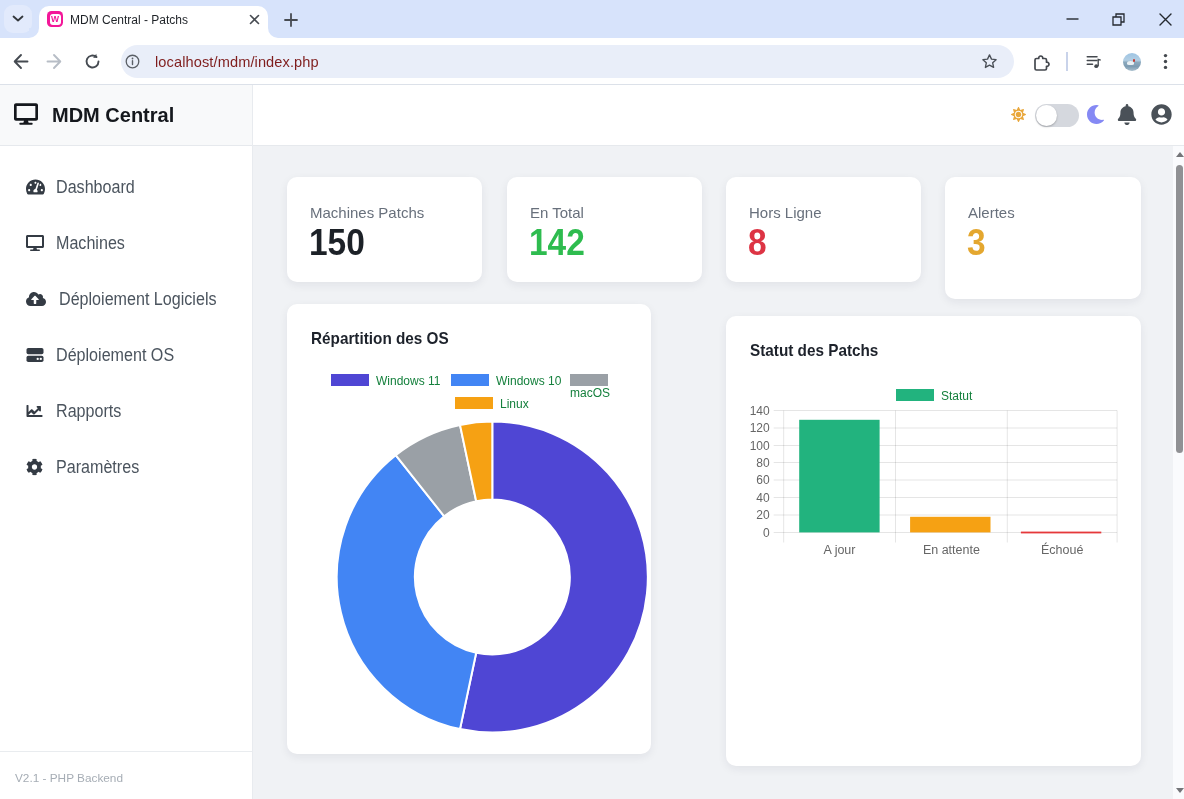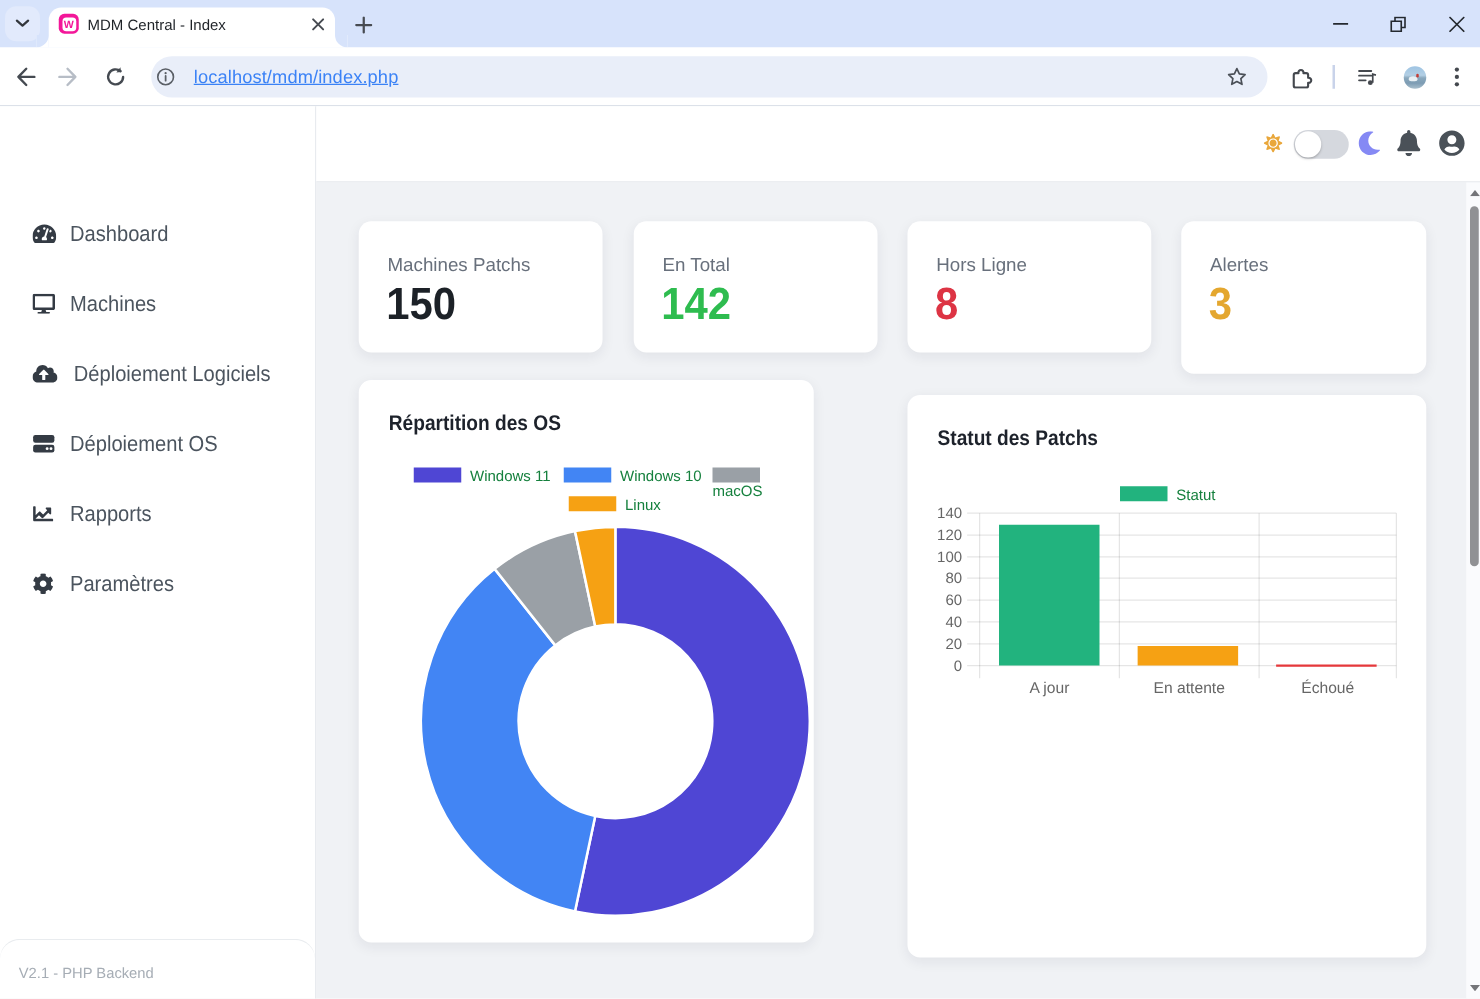--- a/index.html
+++ b/index.html
@@ -5,30 +5,30 @@
 * { margin:0; padding:0; box-sizing:border-box; }
 html,body { width:1184px; height:799px; overflow:hidden; font-family:"Liberation Sans", sans-serif; }
 .abs { position:absolute; }
 body { position:relative; background:#fff; }
 
 #tabstrip { position:absolute; left:0; top:0; width:1184px; height:38px; background:#d7e3fb; }
 #tab { position:absolute; left:39px; top:6px; width:229px; height:32px; background:#fff; border-radius:10px 10px 0 0; }
 #tabtitle { position:absolute; left:70px; top:13px; width:170px; font-size:12px; color:#1f2328; }
 #toolbar { position:absolute; left:0; top:38px; width:1184px; height:47px; background:#fff; border-bottom:1px solid #dce1e9; }
 #pill { position:absolute; left:121px; top:45px; width:893px; height:33px; border-radius:17px; background:#e9eef9; }
-#urltext { position:absolute; left:155px; top:54px; font-size:14.6px; color:#3b82f6; letter-spacing:0.1px;text-decoration:underline; }
+#urltext { position:absolute; left:155px; top:54px; font-size:14.6px; color:#7f1d1d; letter-spacing:0.1px; }
 
 #page { position:absolute; left:0; top:85px; width:1184px; height:714px; background:#f0f2f5; }
 #sidebar { position:absolute; left:0; top:85px; width:253px; height:714px; background:#fff; border-right:1px solid #e8ebef; }
 #brand { position:absolute; left:0; top:0; width:252px; height:61px; background:#f8f9fa; border-bottom:1px solid #e6e9ed; }
 #brandtext { position:absolute; left:52px; top:6px; font-size:20px; font-weight:800; color:#15181d; line-height:49px; }
 .nav-item { position:absolute; left:0; width:252px; height:32px; }
 .nav-item .txt { position:absolute; left:56px; top:50%; transform:translateY(-50%) scaleX(0.92); transform-origin:left center; font-size:17.5px; color:#4b545e; white-space:nowrap; }
 .nav-item svg { position:absolute; top:50%; transform:translateY(-50%); }
-#sidefoot { position:absolute; left:0; top:666px; width:252px; height:48px; border-top:1px solid #e9ecef;border-radius:16px; }
+#sidefoot { position:absolute; left:0; top:666px; width:252px; height:48px; border-top:1px solid #e9ecef; }
 #sidefoot span { position:absolute; left:15px; top:19px; font-size:11.8px; color:#a6adb5; }
 #header { position:absolute; left:253px; top:85px; width:931px; height:61px; background:#fff; border-bottom:1px solid #e6e9ed; }
 
 #toggle { position:absolute; left:1035px; top:104px; width:44px; height:23px; border-radius:12px; background:#d5d8de; }
 #knob { position:absolute; left:1036px; top:105px; width:21px; height:21px; border-radius:50%; background:#fff; box-shadow:0 1px 2px rgba(0,0,0,.25); }
 
 .card { position:absolute; background:#fff; border-radius:10px; box-shadow:0 3px 10px rgba(25,35,60,.07); }
 .stat-label { position:absolute; left:23px; top:27px; font-size:15px; color:#68707c; }
 .stat-num { position:absolute; left:22px; top:44.5px; font-size:36px; font-weight:700; line-height:42px; transform:scaleX(0.93); transform-origin:left center; }
 .chart-title { position:absolute; left:24px; top:25px; font-size:17px; font-weight:700; color:#1d222b; transform:scaleX(0.9); transform-origin:left center; }
@@ -48,21 +48,21 @@
     </svg>
   <div id="tab"></div>
   <div class="abs" style="left:29px;top:28px;width:10px;height:10px;background:#fff"></div>
   <div class="abs" style="left:29px;top:28px;width:10px;height:10px;background:#d7e3fb;border-bottom-right-radius:10px"></div>
   <div class="abs" style="left:268px;top:28px;width:10px;height:10px;background:#fff"></div>
   <div class="abs" style="left:268px;top:28px;width:10px;height:10px;background:#d7e3fb;border-bottom-left-radius:10px"></div>
 
   <div class="abs" style="left:47px;top:11px;width:16px;height:16px;border-radius:4.5px;background:#f31799"></div>
   <div class="abs" style="left:49.5px;top:13.5px;width:11px;height:11px;border-radius:3px;background:#fff"></div>
   <div class="abs" style="left:47px;top:11px;width:16px;height:15px;font-size:8.5px;font-weight:700;color:#f31799;text-align:center;line-height:17px">W</div>
-  <div id="tabtitle">MDM Central - Index</div>
+  <div id="tabtitle">MDM Central - Patchs</div>
   <svg class="abs" style="left:249px;top:14px" width="11" height="11" viewBox="0 0 11 11">
       <path d="M1.5 1.5 L9.5 9.5 M9.5 1.5 L1.5 9.5" stroke="#474b52" stroke-width="1.6" stroke-linecap="round"></path>
     </svg>
   <svg class="abs" style="left:284px;top:12.5px" width="14" height="14" viewBox="0 0 14 14">
       <path d="M7 1 L7 13 M1 7 L13 7" stroke="#474b52" stroke-width="1.8" stroke-linecap="round"></path>
     </svg>
 
   <svg class="abs" style="left:1066px;top:18px" width="13" height="2" viewBox="0 0 13 2">
       <path d="M0.5 1 L12.5 1" stroke="#24292f" stroke-width="1.4"></path>
     </svg>
@@ -114,20 +114,26 @@
   <svg class="abs" style="left:1162px;top:53px" width="7" height="17" viewBox="0 0 7 17">
       <circle cx="3.5" cy="2.6" r="1.7" fill="#44484e"></circle>
       <circle cx="3.5" cy="8.5" r="1.7" fill="#44484e"></circle>
       <circle cx="3.5" cy="14.4" r="1.7" fill="#44484e"></circle>
     </svg>
 </div>
 
 <div id="page"></div>
 
 <div id="sidebar">
+  <div id="brand">
+    <svg class="abs" style="left:14px;top:18px" width="24" height="22" viewBox="0 0 576 512">
+        <path fill="#15181d" d="M528 0H48C21.5 0 0 21.5 0 48v320c0 26.5 21.5 48 48 48h192l-16 48h-72c-13.3 0-24 10.7-24 24s10.7 24 24 24h272c13.3 0 24-10.7 24-24s-10.7-24-24-24h-72l-16-48h192c26.5 0 48-21.5 48-48V48c0-26.5-21.5-48-48-48zm-16 352H64V64h448v288z"></path>
+      </svg>
+    <div id="brandtext">MDM Central</div>
+  </div>
   <div class="nav-item" style="top:86px">
     <svg style="left:26px" width="19" height="17" viewBox="0 0 576 512">
         <path fill="#343b44" d="M288 32C128.94 32 0 160.94 0 320c0 52.8 14.25 102.26 39.06 144.8 5.61 9.62 16.3 15.2 27.44 15.2h443c11.14 0 21.83-5.58 27.44-15.2C561.75 422.26 576 372.8 576 320c0-159.06-128.94-288-288-288zm0 64c14.71 0 26.58 10.13 30.32 23.65-1.11 2.26-2.64 4.23-3.45 6.67l-9.22 27.67c-5.13 3.49-10.97 6.01-17.64 6.01-17.67 0-32-14.33-32-32S270.33 96 288 96zM96 384c-17.67 0-32-14.33-32-32s14.33-32 32-32 32 14.33 32 32-14.33 32-32 32zm48-160c-17.67 0-32-14.33-32-32s14.33-32 32-32 32 14.33 32 32-14.33 32-32 32zm246.77-72.41l-61.33 184C343.13 347.33 352 364.54 352 384c0 11.72-3.38 22.55-8.88 32H232.88c-5.5-9.45-8.88-20.28-8.88-32 0-33.94 26.5-61.43 59.9-63.59l61.34-184.01c4.17-12.56 17.73-19.45 30.36-15.17 12.57 4.19 19.35 17.79 15.17 30.36zm14.66 57.2l15.52-46.55c3.47-1.17 7.13-1.99 11.05-1.99 17.67 0 32 14.33 32 32s-14.33 32-32 32c-11.38 0-21.25-6.03-26.93-14.99l.36-.47zM480 384c-17.67 0-32-14.33-32-32s14.33-32 32-32 32 14.33 32 32-14.33 32-32 32z"></path>
       </svg>
     <span class="txt">Dashboard</span>
   </div>
   <div class="nav-item" style="top:142px">
     <svg style="left:26px" width="18" height="16" viewBox="0 0 576 512">
         <path fill="#343b44" d="M528 0H48C21.5 0 0 21.5 0 48v320c0 26.5 21.5 48 48 48h192l-16 48h-72c-13.3 0-24 10.7-24 24s10.7 24 24 24h272c13.3 0 24-10.7 24-24s-10.7-24-24-24h-72l-16-48h192c26.5 0 48-21.5 48-48V48c0-26.5-21.5-48-48-48zm-16 352H64V64h448v288z"></path>
       </svg>

